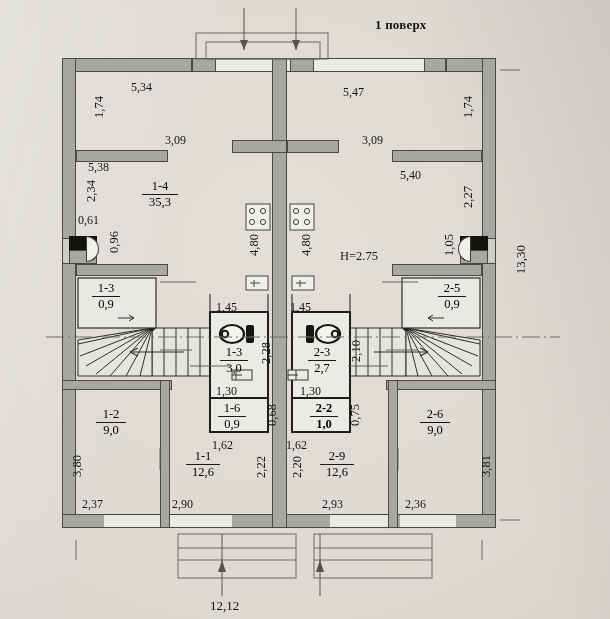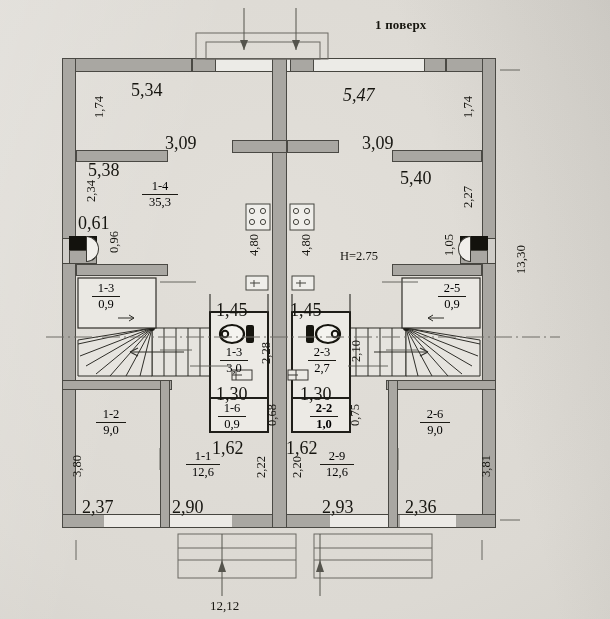--- a/index.html
+++ b/index.html
@@ -19,21 +19,21 @@
     content:"";position:absolute;inset:0;
     background:
       linear-gradient(105deg, rgba(255,255,255,.20) 0%, rgba(255,255,255,0) 30%),
       linear-gradient(255deg, rgba(120,118,112,.16) 0%, rgba(0,0,0,0) 28%);
     pointer-events:none;
   }
   .plan{position:absolute;left:0;top:0;width:522px;height:619px;}
   .t{position:absolute;white-space:nowrap;color:#17160f;}
   .title{font-size:13px;font-weight:bold;letter-spacing:.2px;}
   
-  .dim{font-size:18px;color:#161510;}
+  .dim{font-size:12px;color:#161510;}
   .dimv{font-size:12.5px;color:#161510;transform-origin:left top;}
   
   .wall{position:absolute;background:#a9a7a2;border:1px solid #4a4944;box-sizing:border-box;}
   .wall.nb{border:none;}
   .roomlbl{position:absolute;text-align:center;line-height:1.04;}
   .roomlbl .num{font-size:12.5px;display:block;}
   .roomlbl .rule{display:block;height:1px;background:#1b1a14;margin:1px auto 1px;}
   .roomlbl .area{font-size:12.5px;display:block;}
   svg{position:absolute;left:0;top:0;overflow:visible;}
 </style>
@@ -313,21 +313,21 @@
   <div class="t dim" style="left:216px;top:300px;">1,45</div>
   <div class="t dimv" style="left:259px;top:342px;transform:rotate(-90deg) translate(-100%,0);">2,28</div>
   <div class="t dim" style="left:216px;top:384px;">1,30</div>
   <div class="t dimv" style="left:265px;top:404px;transform:rotate(-90deg) translate(-100%,0);">0,68</div>
   <div class="t dim" style="left:212px;top:438px;">1,62</div>
   <div class="t dimv" style="left:70px;top:455px;transform:rotate(-90deg) translate(-100%,0);">3,80</div>
   <div class="t dim" style="left:82px;top:497px;">2,37</div>
   <div class="t dim" style="left:172px;top:497px;">2,90</div>
   <div class="t dimv" style="left:254px;top:456px;transform:rotate(-90deg) translate(-100%,0);">2,22</div>
 
-  <div class="t dim" style="left:343px;top:85px;font-style:italic;">5,47</div>
+  <div class="t dim" style="left:343px;top:85px;">5,47</div>
   <div class="t dimv" style="left:461px;top:96px;transform:rotate(-90deg) translate(-100%,0);">1,74</div>
   <div class="t dim" style="left:362px;top:133px;">3,09</div>
   <div class="t dim" style="left:400px;top:168px;">5,40</div>
   <div class="t dimv" style="left:461px;top:186px;transform:rotate(-90deg) translate(-100%,0);">2,27</div>
   <div class="t dimv" style="left:442px;top:234px;transform:rotate(-90deg) translate(-100%,0);">1,05</div>
   <div class="t dimv" style="left:299px;top:234px;transform:rotate(-90deg) translate(-100%,0);">4,80</div>
   <div class="t dim" style="left:290px;top:300px;">1,45</div>
   <div class="t dimv" style="left:349px;top:340px;transform:rotate(-90deg) translate(-100%,0);">2,10</div>
   <div class="t dim" style="left:300px;top:384px;">1,30</div>
   <div class="t dimv" style="left:348px;top:404px;transform:rotate(-90deg) translate(-100%,0);">0,75</div>

